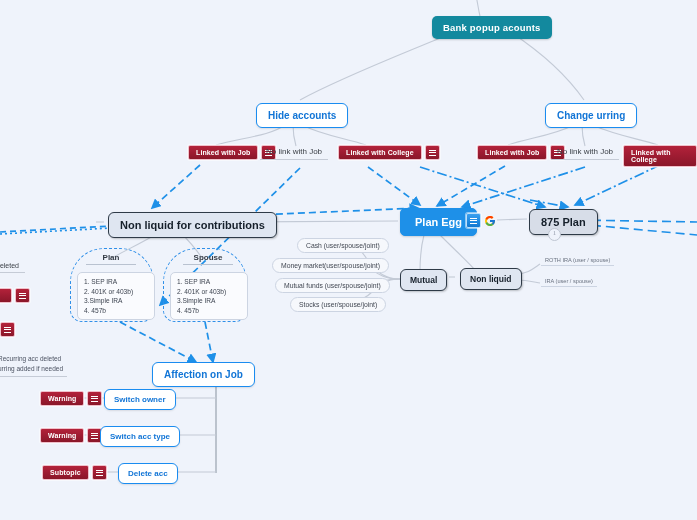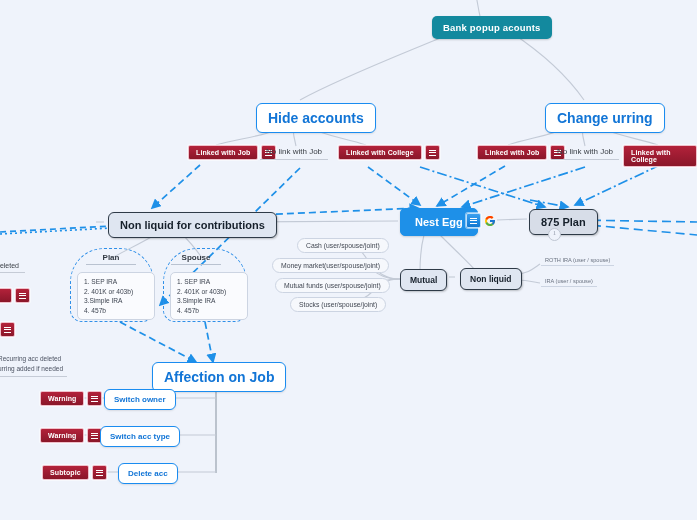--- a/index.html
+++ b/index.html
@@ -18,21 +18,21 @@
   
   .n-root{
     background:#13899e;color:#ffffff;border-radius:5px;
     font-size:9.5px;font-weight:bold;
     padding:6px 11px;letter-spacing:.2px;
     box-shadow:0 1px 2px rgba(0,0,0,.18);
   }
   
   .n-blueout{
     background:#ffffff;border:1.6px solid #1a8cf0;border-radius:6px;
-    color:#1275d6;font-size:14px;font-weight:bold;padding:6px 11px;
+    color:#1275d6;font-size:10px;font-weight:bold;padding:6px 11px;
     box-shadow:0 1px 2px rgba(0,0,0,.10);
   }
   
   .n-bluefill{
     background:#1e90e8;border:1.5px solid #1e90e8;border-radius:5px;
     color:#ffffff;font-size:11px;font-weight:bold;padding:7px 14px;
     box-shadow:0 1px 2px rgba(0,0,0,.15);
   }
   
   .n-greybox{
@@ -232,21 +232,21 @@
         <i></i>
       </span>
   </div>
   <div class="node n-plain" style="left:551px;top:145px;">No link with Job</div>
   <div class="badge-row" style="left:623px;top:145px;">
     <span class="badge">Linked with College</span>
   </div>
 
   <div class="node n-greybox big" style="left:108px;top:212px;">Non liquid for contributions</div>
 
-  <div class="node n-bluefill" style="left:400px;top:208px;">Nest Egg</div>
+  <div class="node n-bluefill" style="left:400px;top:208px;">Plan Egg</div>
   <div style="position:absolute;left:466px;top:213px;display:flex;align-items:center;gap:3px;">
     <span class="noteicon blue">
         <i></i>
         <i></i>
         <i></i>
       </span>
     <svg class="gicon" viewBox="0 0 48 48">
       <path fill="#FFC107" d="M43.6 20.1H42V20H24v8h11.3C33.7 32.7 29.3 36 24 36c-6.6 0-12-5.4-12-12s5.4-12 12-12c3.1 0 5.8 1.2 7.9 3.1l5.7-5.7C34 6.1 29.3 4 24 4 12.9 4 4 12.9 4 24s8.9 20 20 20 20-8.9 20-20c0-1.3-.1-2.6-.4-3.9z"></path>
       <path fill="#FF3D00" d="M6.3 14.7l6.6 4.8C14.7 15.1 19 12 24 12c3.1 0 5.8 1.2 7.9 3.1l5.7-5.7C34 6.1 29.3 4 24 4 16.3 4 9.7 8.3 6.3 14.7z"></path>
       <path fill="#4CAF50" d="M24 44c5.2 0 9.8-2 13.3-5.2l-6.2-5.2C29.2 34.9 26.7 36 24 36c-5.2 0-9.6-3.3-11.3-7.9l-6.5 5C9.6 39.6 16.2 44 24 44z"></path>
@@ -272,21 +272,21 @@
   <div class="cloud" style="left:70px;top:248px;width:82px;height:72px;"></div>
   <div class="cloud-title" style="left:86px;top:253px;width:50px;">Plan</div>
   <div class="listbox" style="left:77px;top:272px;width:64px;">
     <div>1. SEP IRA</div>
     <div>2. 401K or 403b)</div>
     <div>3.Simple IRA</div>
     <div>4. 457b</div>
   </div>
 
   <div class="cloud" style="left:163px;top:248px;width:82px;height:72px;"></div>
-  <div class="cloud-title" style="left:171px;top:253px;width:50px;text-align:center;">Spouse</div>
+  <div class="cloud-title" style="left:183px;top:253px;width:50px;text-align:center;">Spouse</div>
   <div class="listbox" style="left:170px;top:272px;width:64px;">
     <div>1. SEP IRA</div>
     <div>2. 401K or 403b)</div>
     <div>3.Simple IRA</div>
     <div>4. 457b</div>
   </div>
 
   <div class="node n-blueout" style="left:152px;top:362px;">Affection on Job</div>
 
   <div class="badge-row" style="left:40px;top:391px;">

